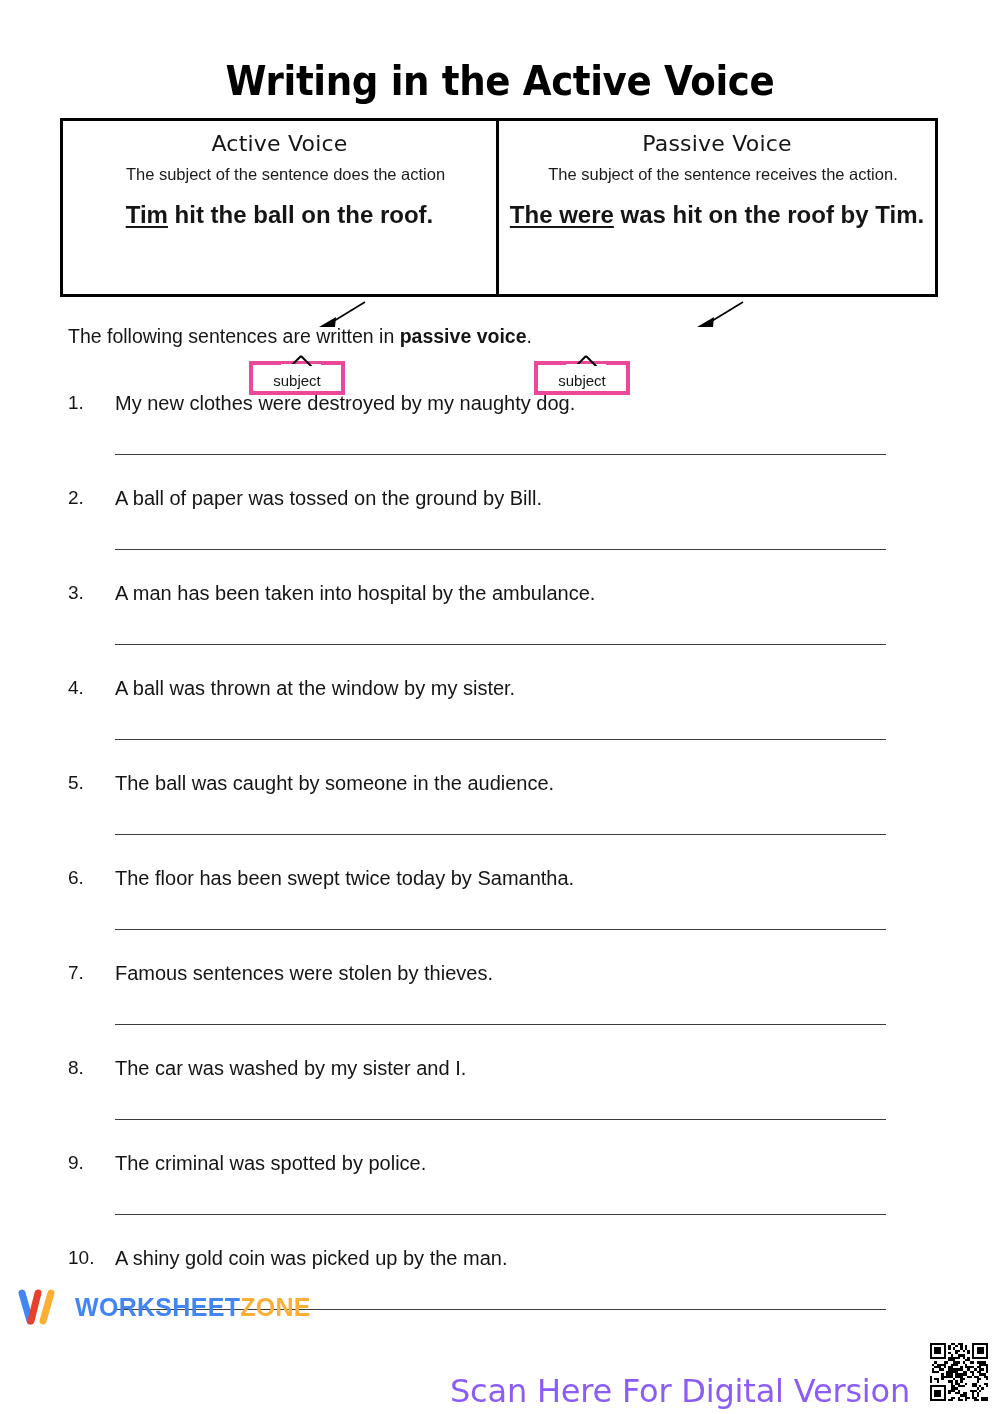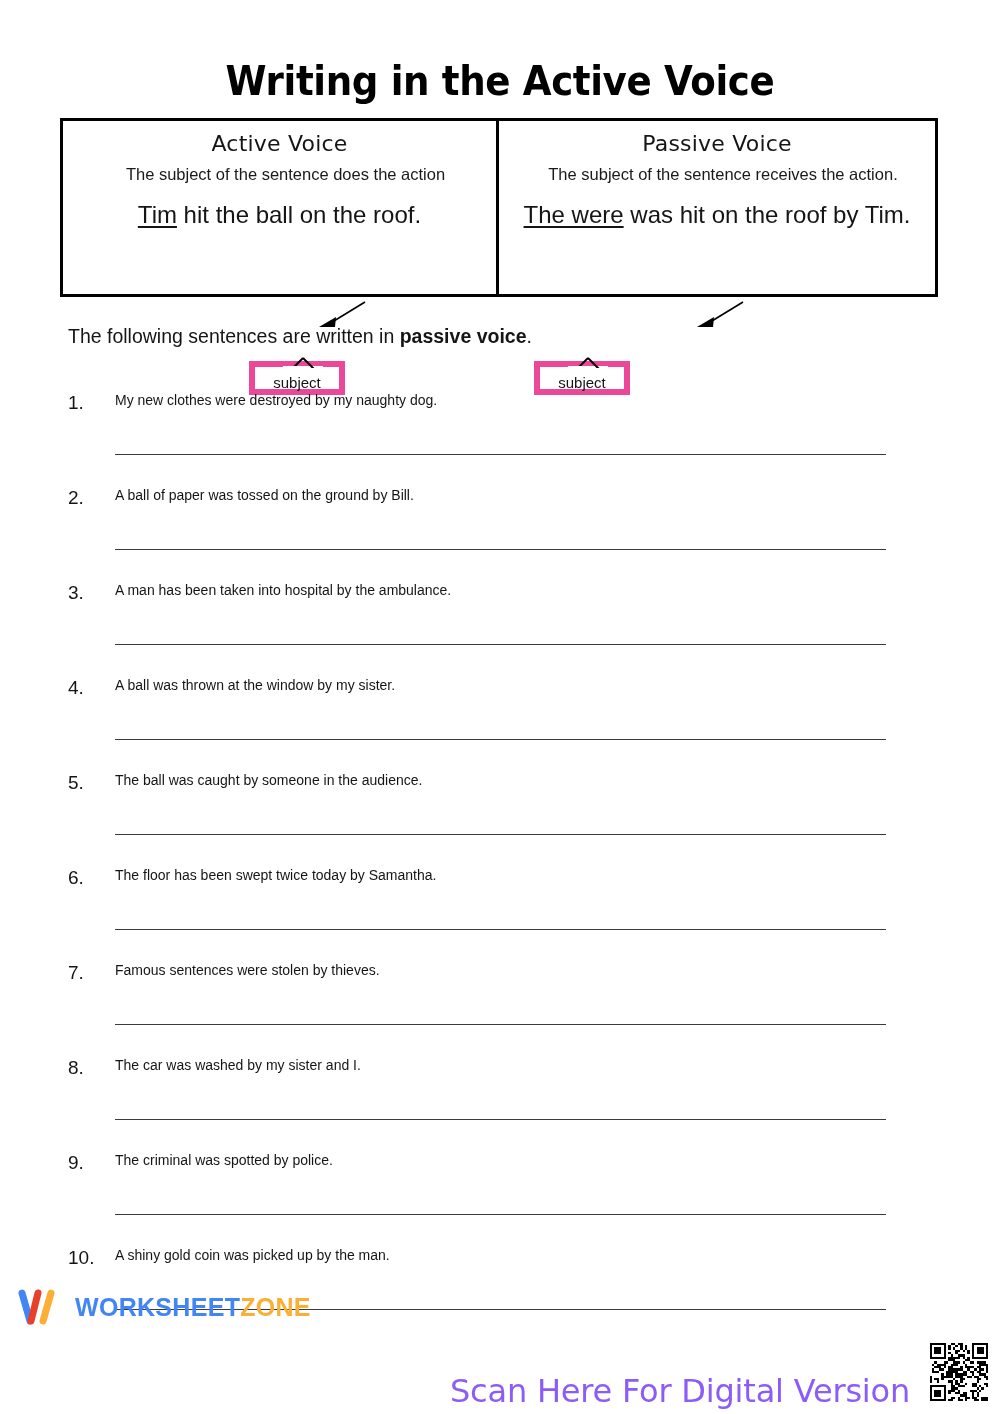--- a/index.html
+++ b/index.html
@@ -63,30 +63,31 @@
     font-size: 16.5px;
     margin-top: 9px;
     color: #1a1a1a;
     padding-left: 12px;
   }
   .def-example {
     text-align: center;
     font-size: 24px;
     margin-top: 17px;
     white-space: nowrap;
+    font-weight: bold;
   }
   .def-example .subj {
     text-decoration: underline;
     text-underline-offset: 3px;
   }
   .callout {
     position: absolute;
     width: 96px;
     height: 34px;
-    border: 6px solid #ec4899;
+    border: 4px solid #ec4899;
     box-sizing: border-box;
     background: #fff;
     font-size: 15px;
     text-align: center;
     line-height: 32px;
   }
   .callout .tent {
     position: absolute;
     left: 28px;
     top: -19px;
@@ -151,21 +152,21 @@
     position: absolute;
     left: 0;
     top: 0;
     width: 42px;
     font-size: 19px;
   }
   .q-text {
     position: absolute;
     left: 47px;
     top: 0;
-    font-size: 14px;
+    font-size: 20px;
   }
   .answer-line {
     position: absolute;
     left: 47px;
     top: 62px;
     width: 771px;
     height: 0;
     border-top: 1.6px solid #3b3b3b;
   }
 

